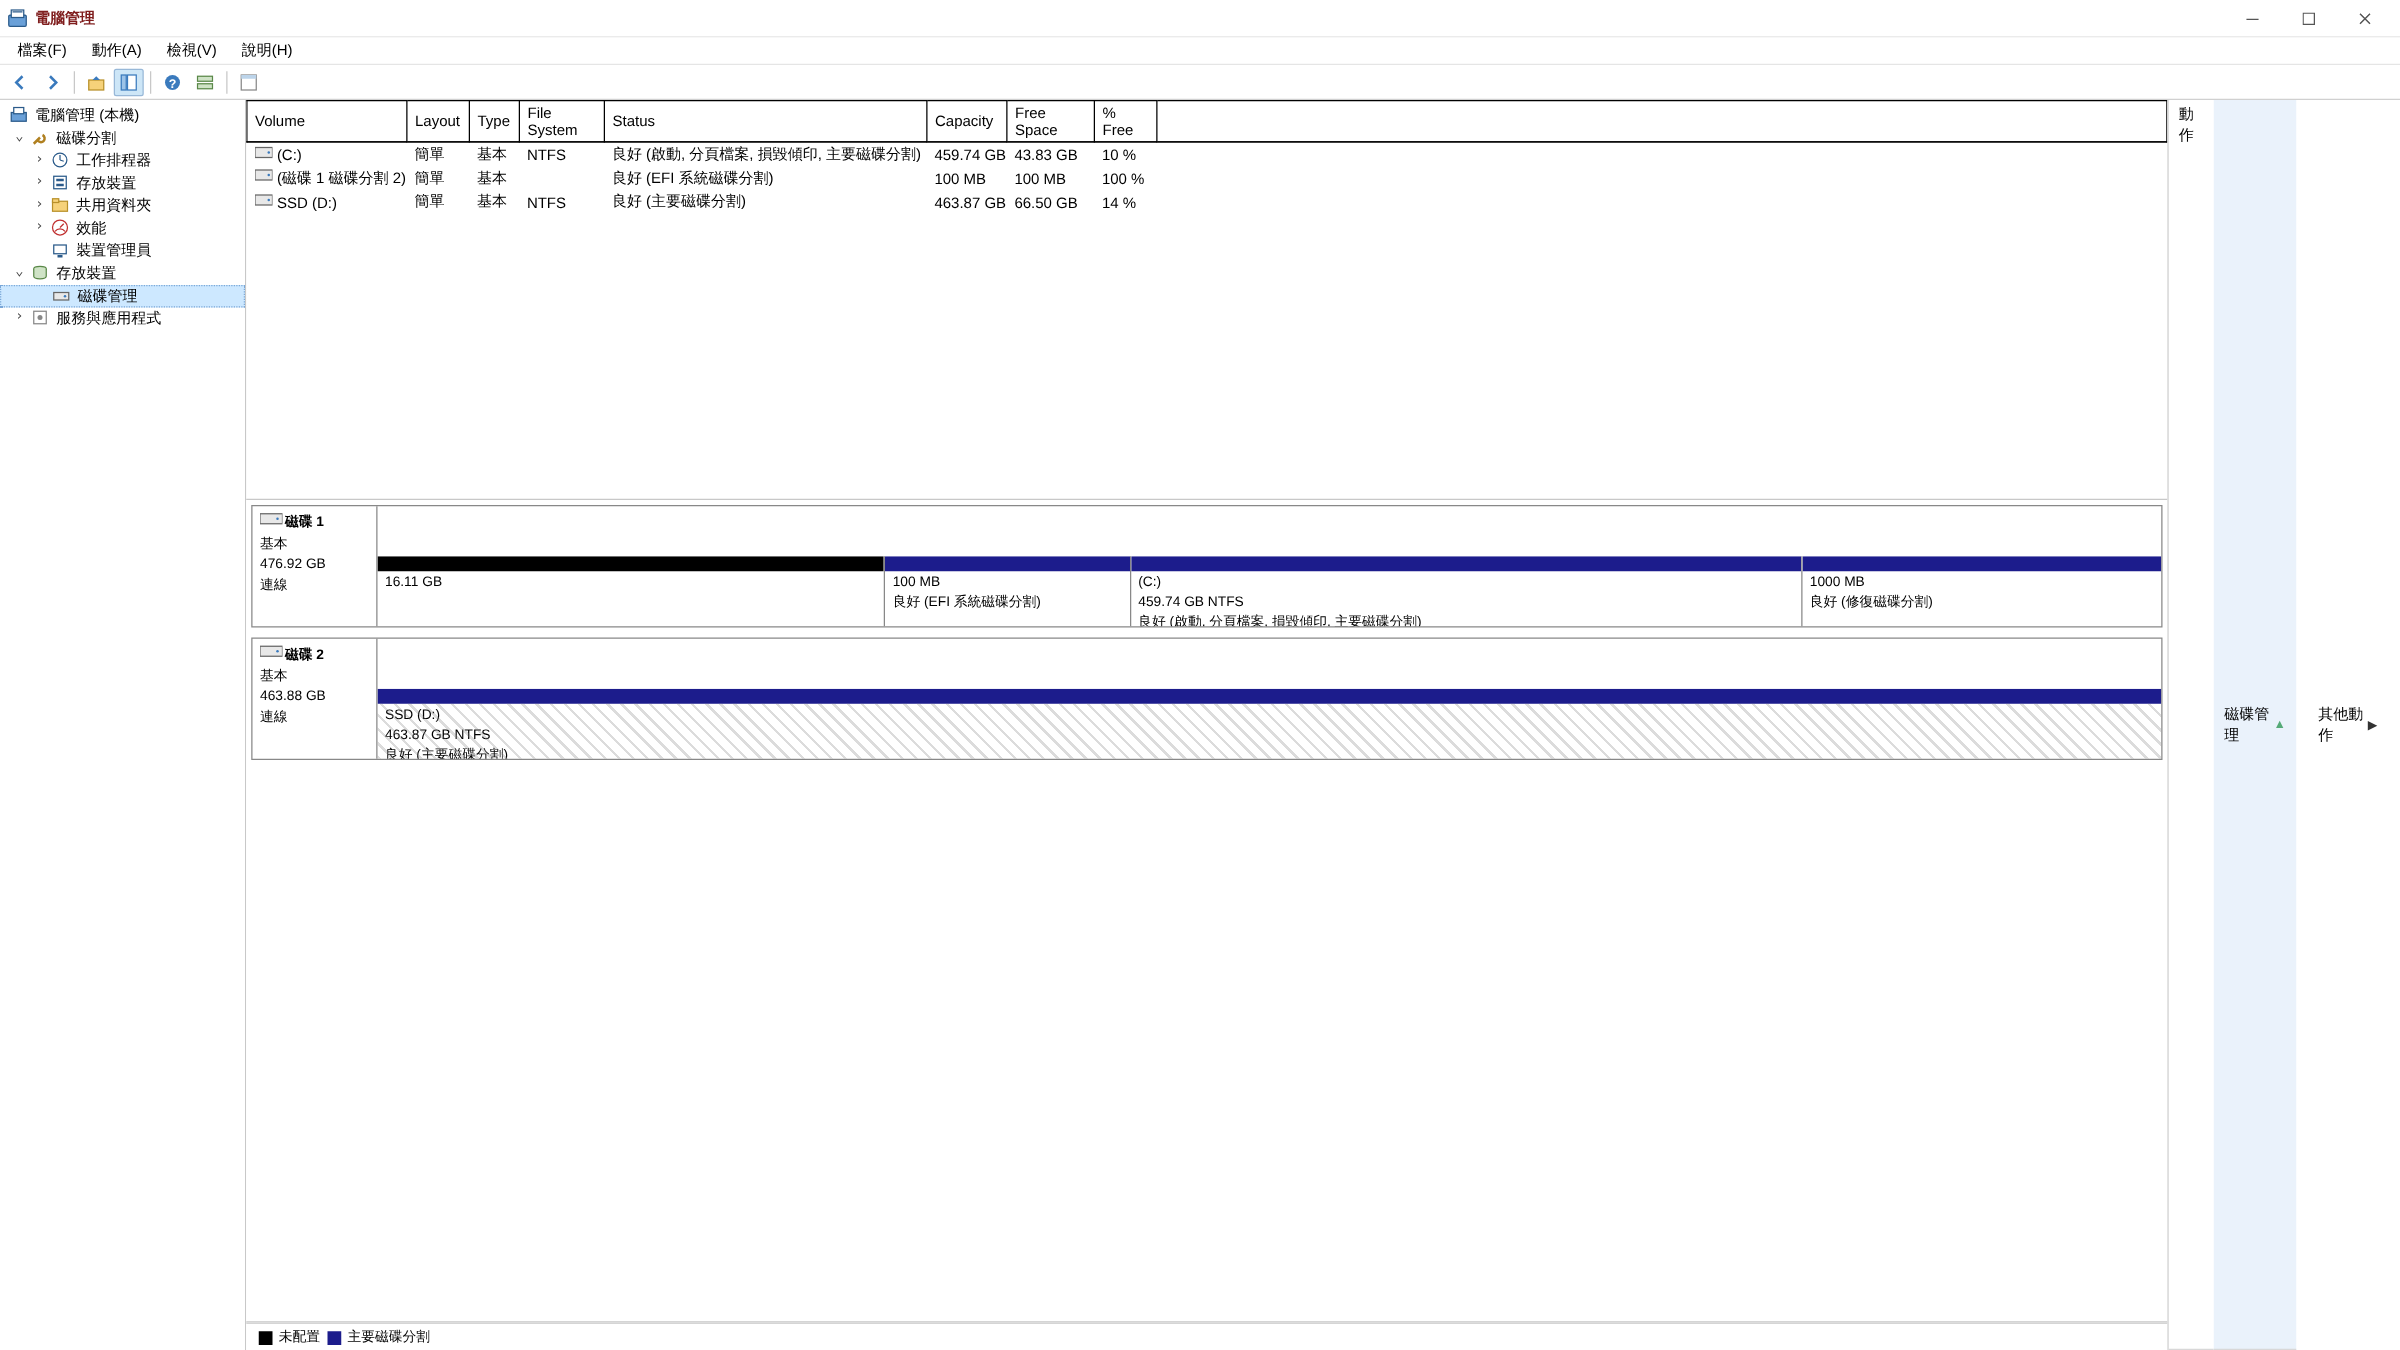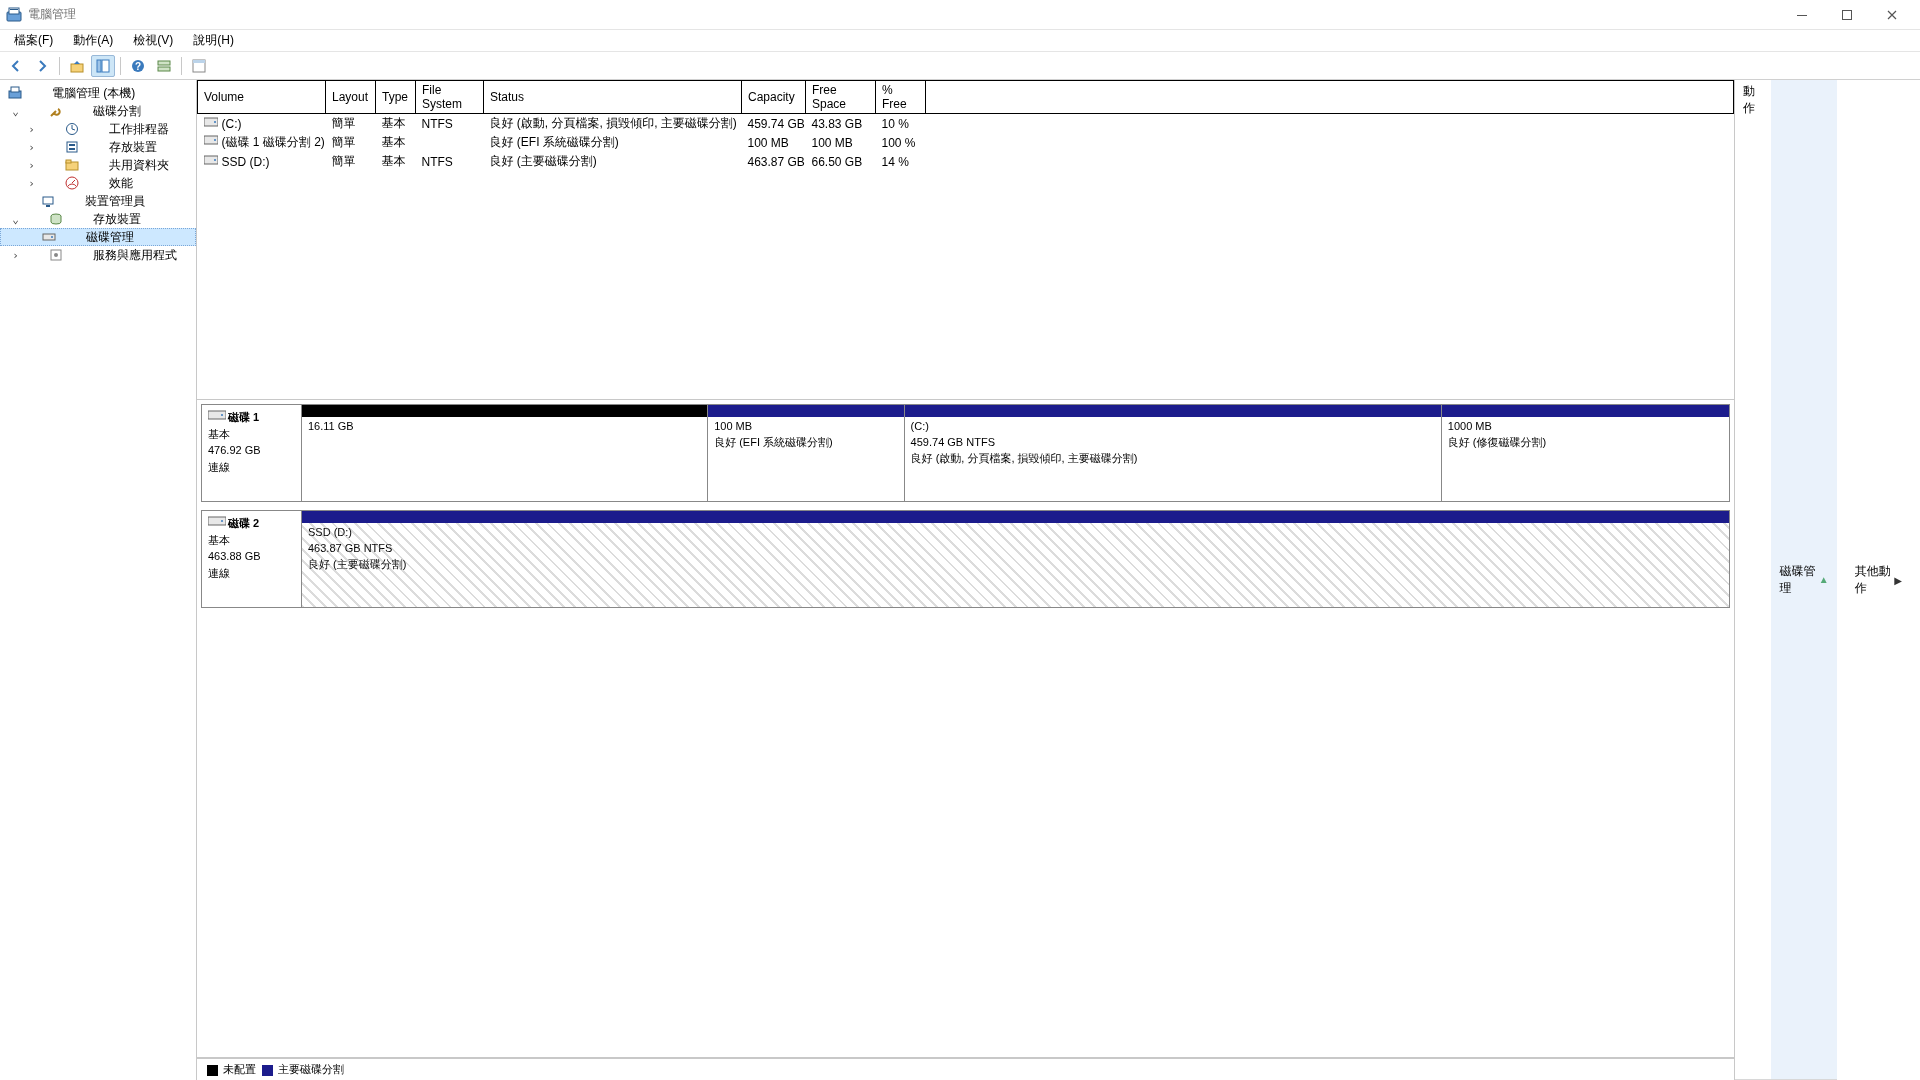--- a/index.html
+++ b/index.html
@@ -1,56 +1,56 @@
 <!DOCTYPE html>
 <html><head>
 <meta charset="utf-8">
 <style>
 * { box-sizing: border-box; font-family: "Microsoft JhengHei", "PingFang TC", Arial, sans-serif; }
 body { margin: 0; padding: 0; width: 1920px; height: 1080px; background: #f0f0f0; font-size: 12px; color: #000; overflow: hidden; display: flex; flex-direction: column; }
 
 
 .titlebar { height: 30px; background: #fff; display: flex; align-items: center; padding: 0 6px; border-bottom: 1px solid #e5e5e5; }
 .titlebar .icon { width: 16px; height: 16px; margin-right: 6px; display:inline-flex; align-items:center; justify-content:center;}
-.titlebar .title { color: #737373; }
+.titlebar .title { color: #7f1d1d; font-weight: bold; }
 .winbtns { margin-left: auto; display: flex; gap: 0; }
 .winbtns div { width: 45px; height: 30px; display: flex; align-items: center; justify-content: center; color: #666; }
 
 
 .menubar { height: 22px; background: #fff; display: flex; align-items: center; padding: 0 4px; border-bottom: 1px solid #e5e5e5; }
 .menubar span { padding: 2px 10px; }
 
 
 .toolbar { height: 28px; background: #fff; display: flex; align-items: center; padding: 0 4px; border-bottom: 1px solid #d0d0d0; gap: 2px; }
 .toolbar .tb-btn { width: 24px; height: 22px; display: flex; align-items: center; justify-content: center; border: 1px solid transparent; border-radius: 2px; }
 .toolbar .tb-btn.active { border-color: #98b8d8; background:#cde6f7; }
 .toolbar .sep { width: 1px; height: 18px; background: #c8c8c8; margin: 0 3px; }
 
 
 .main { flex: 1; display: flex; min-height: 0; }
 .tree { width: 197px; background: #fff; border-right: 1px solid #c8c8c8; padding: 4px 0; overflow:auto;}
-.tree .node { display: flex; align-items: center; height: 18px; padding-left: 4px; white-space: nowrap; gap: 24px; }
+.tree .node { display: flex; height: 18px; padding-left: 4px; white-space: nowrap; }
 .tree .node.selected { background: #cde8ff; border:1px dotted #7aa7d8; height:18px; }
 .tree .tw { width: 11px; text-align: center; color: #444; font-family: monospace; font-size: 11px; display:inline-block;}
 .tree .ticon { width: 16px; height: 16px; display: inline-flex; align-items: center; justify-content: center; margin: 0 3px; }
 .tree .lbl { padding: 0 2px; }
 
 .center { flex: 1; display: flex; flex-direction: column; background: #fff; min-width:0; }
 .listpane { height: 320px; border-bottom: 1px solid #c8c8c8; overflow: auto; }
 table.vol { width: 100%; border-collapse: collapse; table-layout: fixed; }
 table.vol th { text-align: left; font-weight: normal; background: #fff; border: 1px solid #000000; padding: 2px 6px; height: 18px; }
 table.vol td { padding: 1px 6px; height: 17px; white-space: nowrap; }
 .v-icon { display:inline-flex; width:14px; height:12px; align-items:center; justify-content:center; margin-right:4px; }
 
 .diskpane { flex: 1; overflow: auto; padding: 4px; background:#fff; border-bottom:1px solid #c8c8c8;}
 .diskrow { display: flex; border: 1px solid #888; margin-bottom: 8px; background: #fff; height: 98px; }
 .diskhead { width: 100px; border-right: 1px solid #888; padding: 4px 6px; font-size: 11px; line-height: 1.5; }
 .diskhead .dname { font-weight: bold; }
 .diskhead .dicon { display:inline-block; width:18px; height:12px; margin-right:2px;}
-.parts { flex: 1; display: flex; }
+.parts { flex: 1; display: flex; margin-top: 40px; }
 .part { border-left: 1px solid #888; position: relative; padding: 14px 6px 4px 6px; font-size: 11px; line-height: 1.45; overflow:hidden;}
 .part:first-child { border-left: none; }
 .part .bar { position: absolute; top: 0; left: 0; right: 0; height: 12px; background: #1c1c8c; }
 .part .bar.black { background: #000; }
 .part.hatched::after { content:""; position:absolute; inset:12px 0 0 0; background: repeating-linear-gradient(45deg, rgba(128,128,128,0.28) 0 2px, transparent 2px 8px); pointer-events:none;}
 
 .legend { height: 22px; border-top: 1px solid #c8c8c8; display: flex; align-items: center; padding: 0 10px; gap: 6px; font-size: 11px; background:#fff;}
 .legend .sw { width: 11px; height: 11px; display: inline-block; margin-right: 5px; vertical-align: middle; }
 .legend .sw.black { background: #000; }
 .legend .sw.blue { background: #1c1c8c; }

